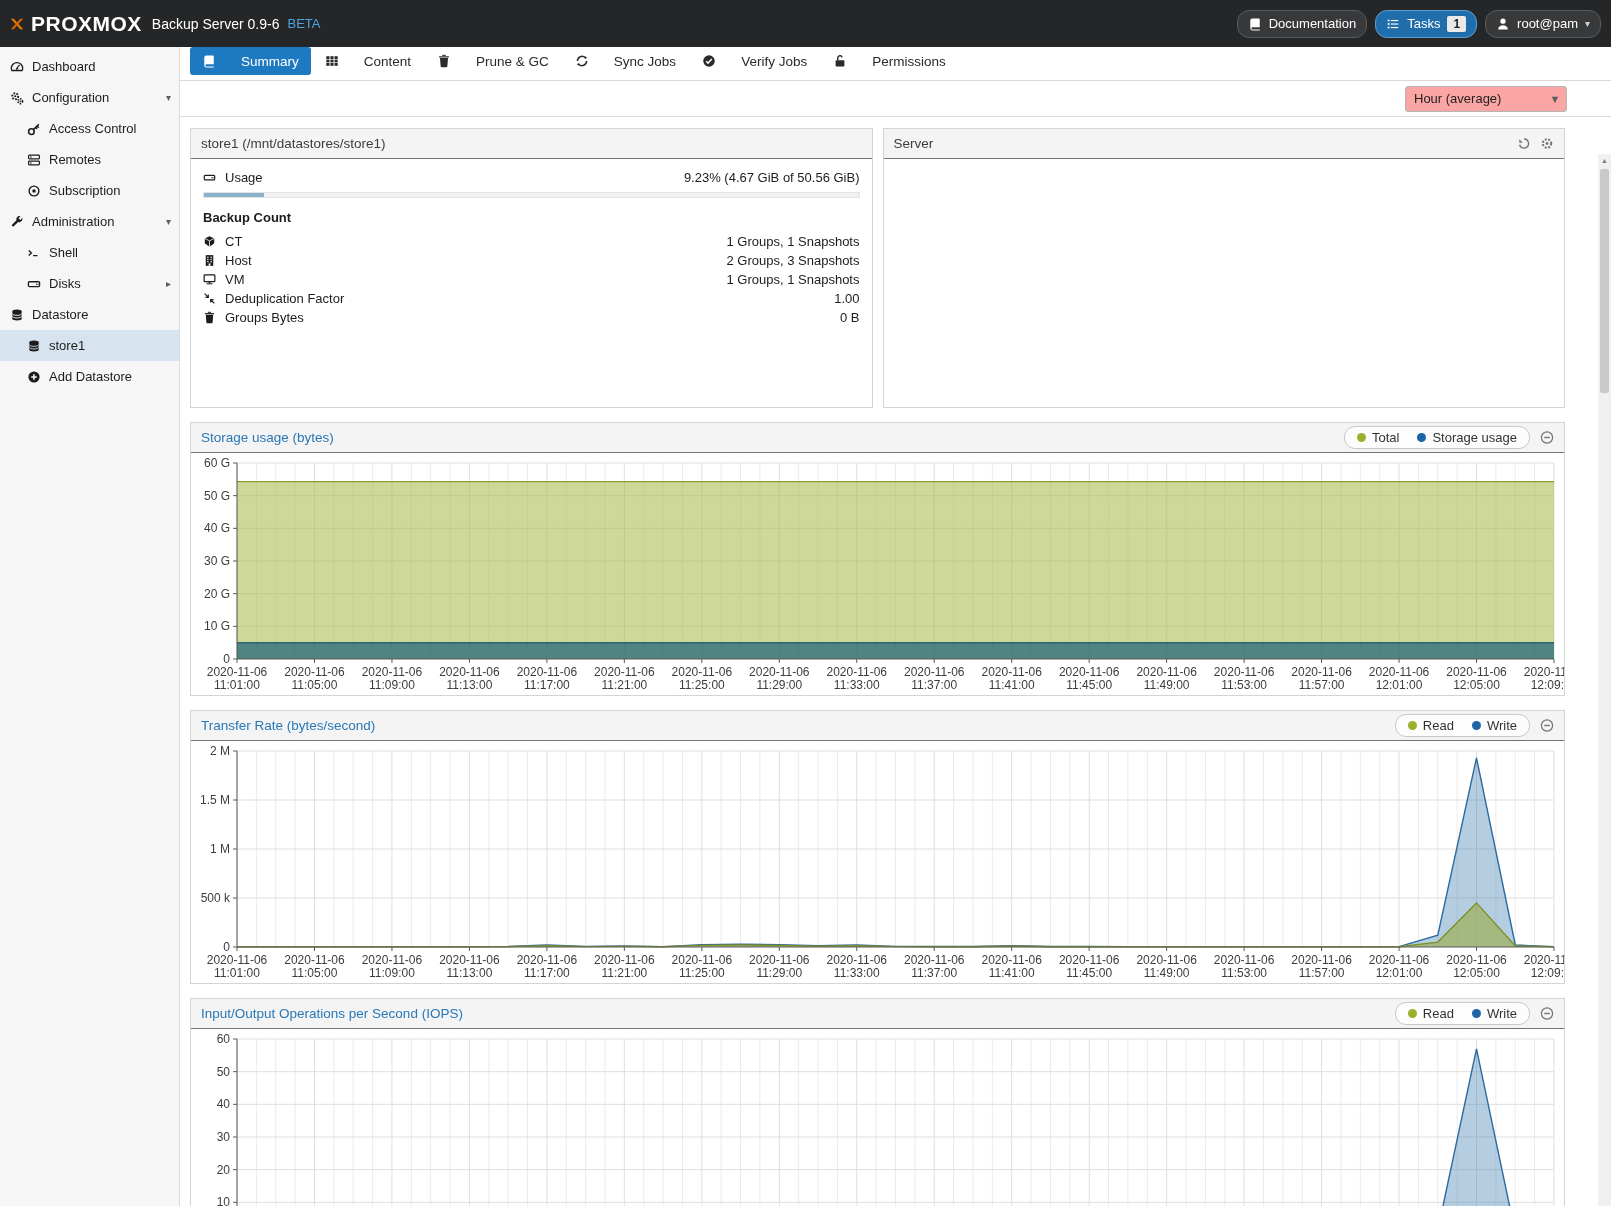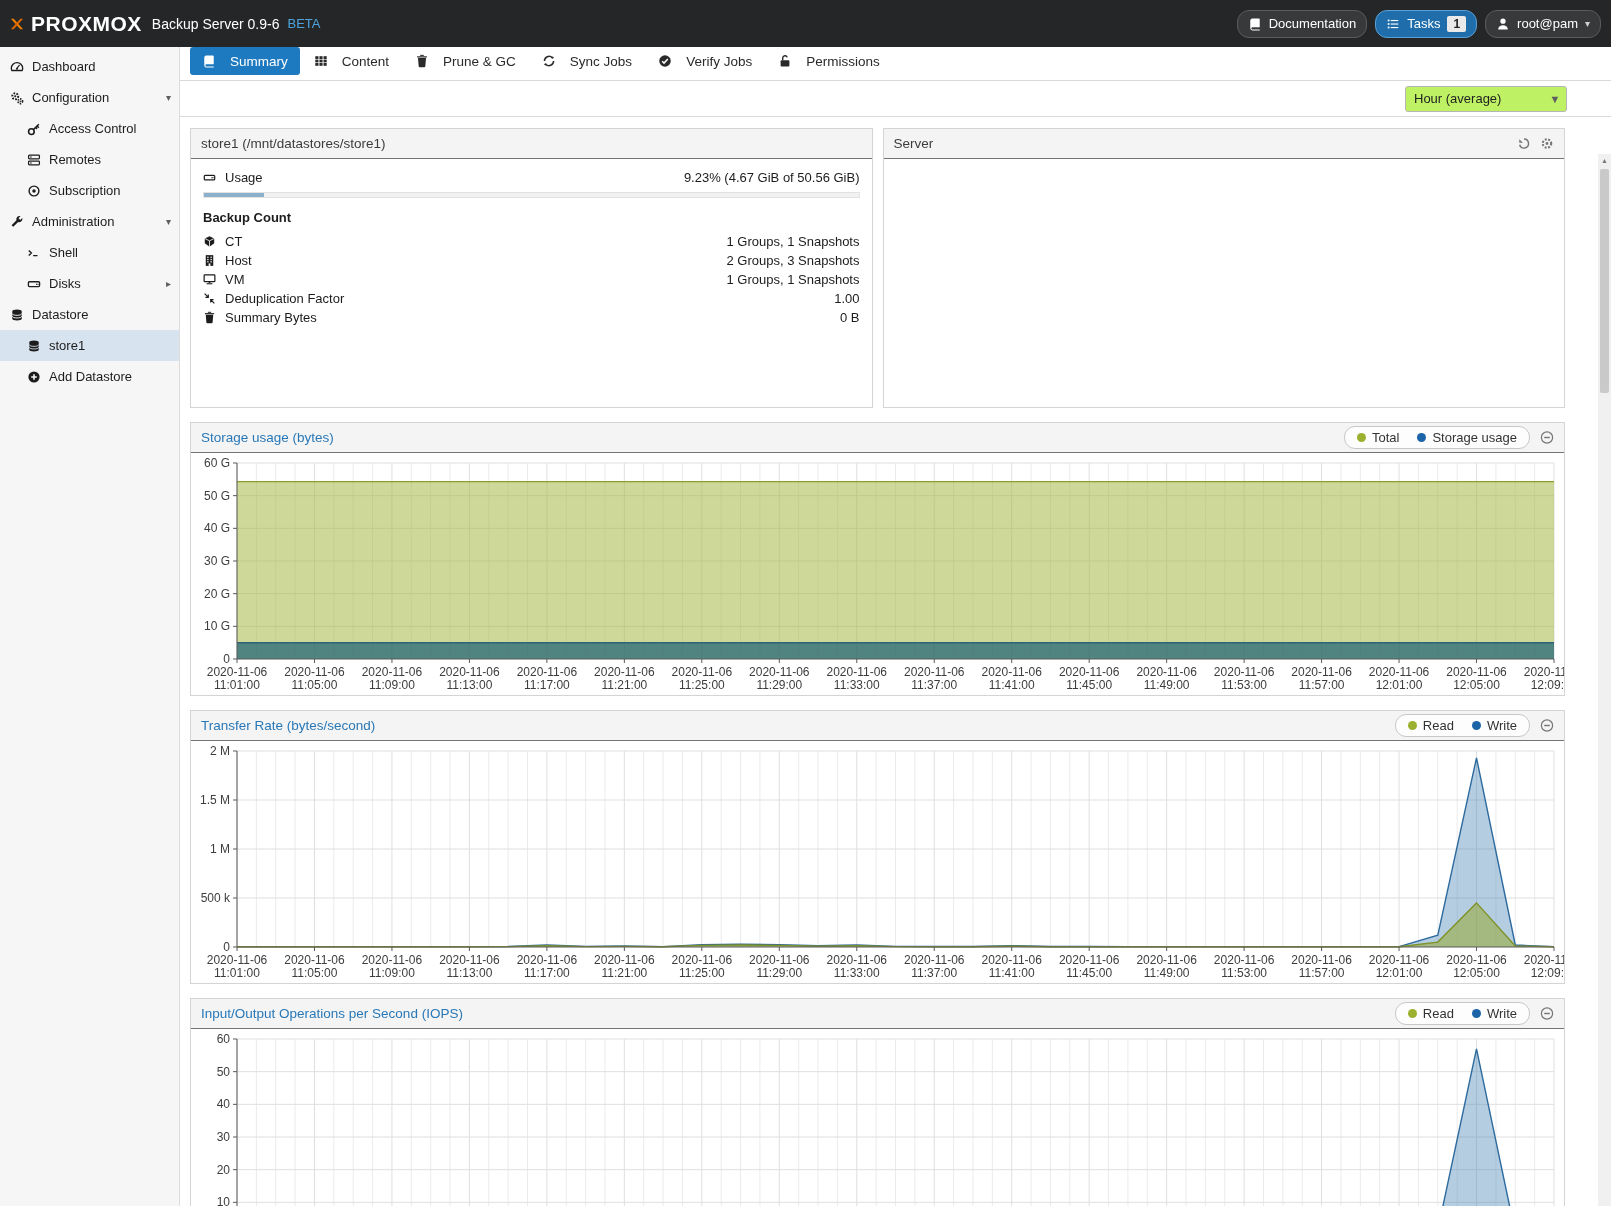--- a/index.html
+++ b/index.html
@@ -32,28 +32,28 @@
               padding:0 8px 0 10px; font-size:13px; color:#1c1c1c; cursor:pointer; }
   .nav-item.child { padding-left:27px; }
   .nav-item.selected { background:#d7e3ef; }
   .nav-caret { margin-left:auto; color:#5f5f5f; font-size:10px; }
   .ico { width:14px; height:14px; flex:0 0 14px; color:#1c1c1c; display:inline-block; }
   .ico svg { width:100%; height:100%; display:block; }
 
   
   .page-title { color:#2878b8; font-size:15px; padding:12px 0 9px 10px; }
   .tabs { display:flex; gap:2px; padding:0 0 5px 10px; border-bottom:1px solid #d9d9d9; }
-  .tab { display:flex; align-items:center; gap:14px; height:28px; padding:0 12px;
+  .tab { display:flex; align-items:center; gap:25px; height:28px; padding:0 12px;
          font-size:13.5px; color:#2a2a2a; border-radius:3px; cursor:pointer; white-space:nowrap;}
   .tab .ico { color:inherit; }
   .tab.active { background:#1e7ac0; color:#fff; }
   .toolbar { display:flex; justify-content:flex-end; align-items:center; height:36px;
              padding:0 44px 0 16px; border-bottom:1px solid #d9d9d9; }
   .combo { width:162px; height:26px; border:1px solid #b5b5b5; border-radius:3px;
-           display:flex; align-items:center; font-size:13px; color:#222; background:#bef264; cursor:pointer;}
+           display:flex; align-items:center; font-size:13px; color:#222; background:#fca5a5; cursor:pointer;}
   .combo-text { flex:1; padding:0 8px; white-space:nowrap; overflow:hidden;}
   .combo-trigger { width:22px; text-align:center; color:#5f5f5f; font-size:11px; }
 
   
   .content { position:relative; flex:1; overflow:hidden; padding:11px 46px 0 10px; }
   .panel { border:1px solid #d4d4d4; background:#fff; }
   .panel-header { height:30px; background:#f4f4f4; border-bottom:1px solid #737373;
                   display:flex; align-items:center; padding:0 10px; font-size:13.5px; color:#3c3c3c; }
   .panel-title { flex:1; white-space:nowrap; overflow:hidden;}
   .panel-title.blue { color:#2878b8; }
@@ -396,21 +396,21 @@
               <span class="sum-val">1.00</span>
             </div>
             <div class="sum-row">
               <span class="ico">
                 <svg viewBox="0 0 16 16">
                     <path d="M3.4 4.6h9.2L11.8 14c-.1.6-.5 1-1.1 1H5.3c-.6 0-1-.4-1.1-1z" fill="currentColor"></path>
                     <rect x="2.4" y="2.6" width="11.2" height="1.4" fill="currentColor"></rect>
                     <rect x="6" y="1" width="4" height="1.2" fill="currentColor"></rect>
                   </svg>
               </span>
-              <span>Summary Bytes</span>
+              <span>Groups Bytes</span>
               <span class="sum-val">0 B</span>
             </div>
           </div>
         </div>
 
         <div class="panel">
           <div class="panel-header">
             <span class="panel-title">Server</span>
             <div class="panel-tools">
               <span class="ico">

